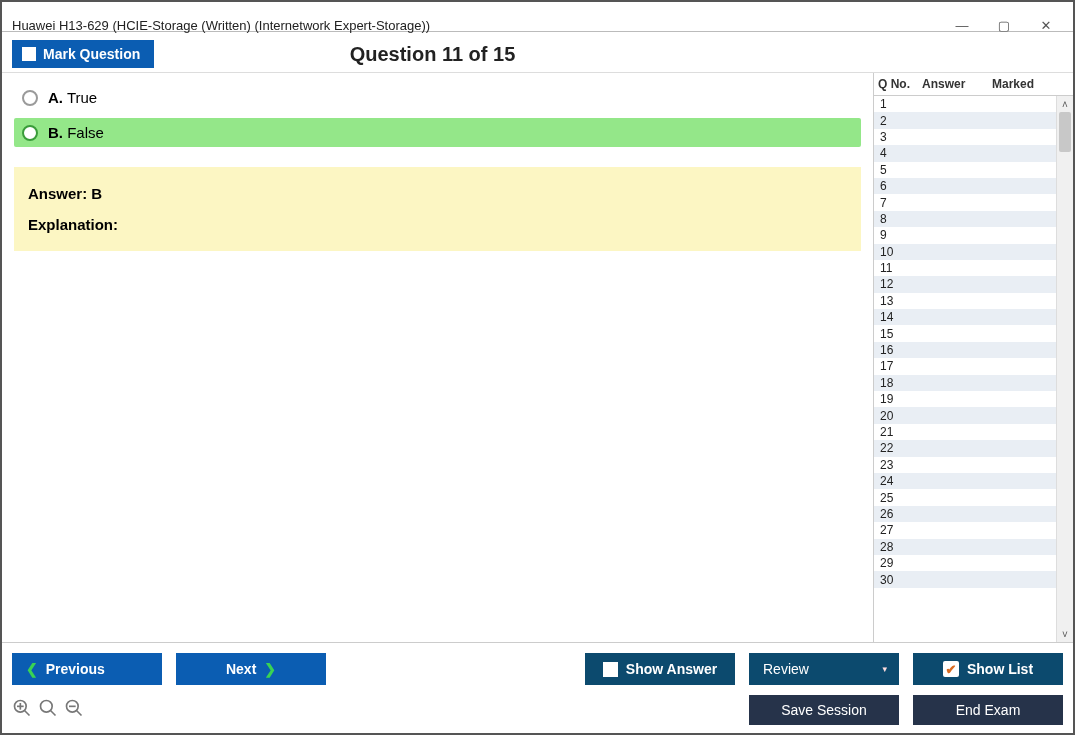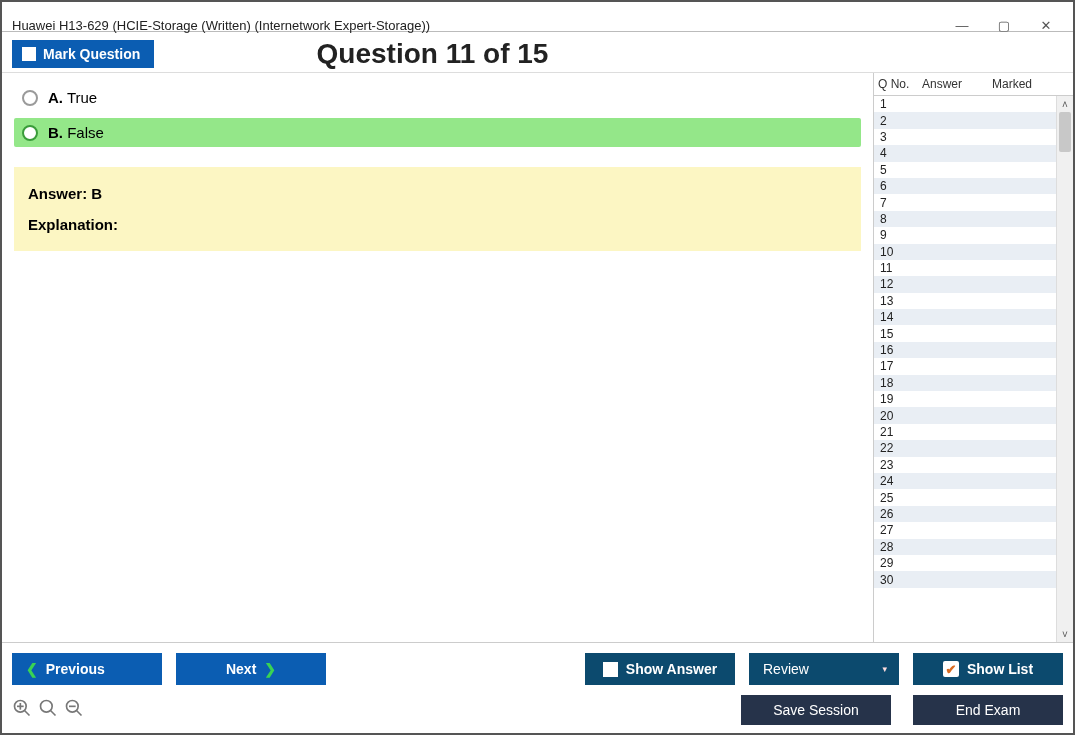--- a/index.html
+++ b/index.html
@@ -52,21 +52,21 @@
     display: flex; align-items: center; gap: 7px;
     cursor: pointer;
   }
   .mark-btn .checkbox-icon {
     width: 14px; height: 14px; background: #fff;
   }
   .question-counter {
     position: absolute;
     left: 0; right: 210px;
     text-align: center;
-    font-size: 28px;
+    font-size: 20px;
     font-weight: bold;
     color: #222;
     pointer-events: none;
   }
   .main-row {
     flex: 1 1 auto;
     display: flex;
     min-height: 0;
   }
   .question-pane {
@@ -107,20 +107,21 @@
     width: 200px;
     border-left: 1px solid #ccc;
     display: flex; flex-direction: column;
     font-size: 12px;
   }
   .side-header {
     display: flex;
     border-bottom: 1px solid #ccc;
     font-size: 12px;
     color: #333;
+    font-weight: bold;
   }
   .side-header span { padding: 4px 4px; }
   .side-header .c-qno { width: 44px; }
   .side-header .c-ans { width: 70px; }
   .side-header .c-mkd { flex: 1; }
   .qlist-wrap { flex: 1; display: flex; min-height: 0; }
   .qlist {
     flex: 1;
     overflow-y: hidden;
   }
@@ -186,21 +187,21 @@
   .btn-show-list { width: 150px; }
   .check-icon {
     width: 16px; height: 16px; background: #fff; border-radius: 2px;
     display: inline-flex; align-items: center; justify-content: center;
     color: #d96b21; font-size: 13px; line-height: 1;
   }
   .footer-row2 {
     display: flex;
     align-items: center;
     margin-top: 10px;
-    gap: 22px;
+    gap: 14px;
   }
   .zoom-icons { display: flex; gap: 6px; color: #666; }
   .zoom-icons svg { width: 20px; height: 20px; }
   .btn-save, .btn-end { width: 150px; height: 30px; }
 </style>
 </head>
 <body>
 
 <div class="window-frame">
 

